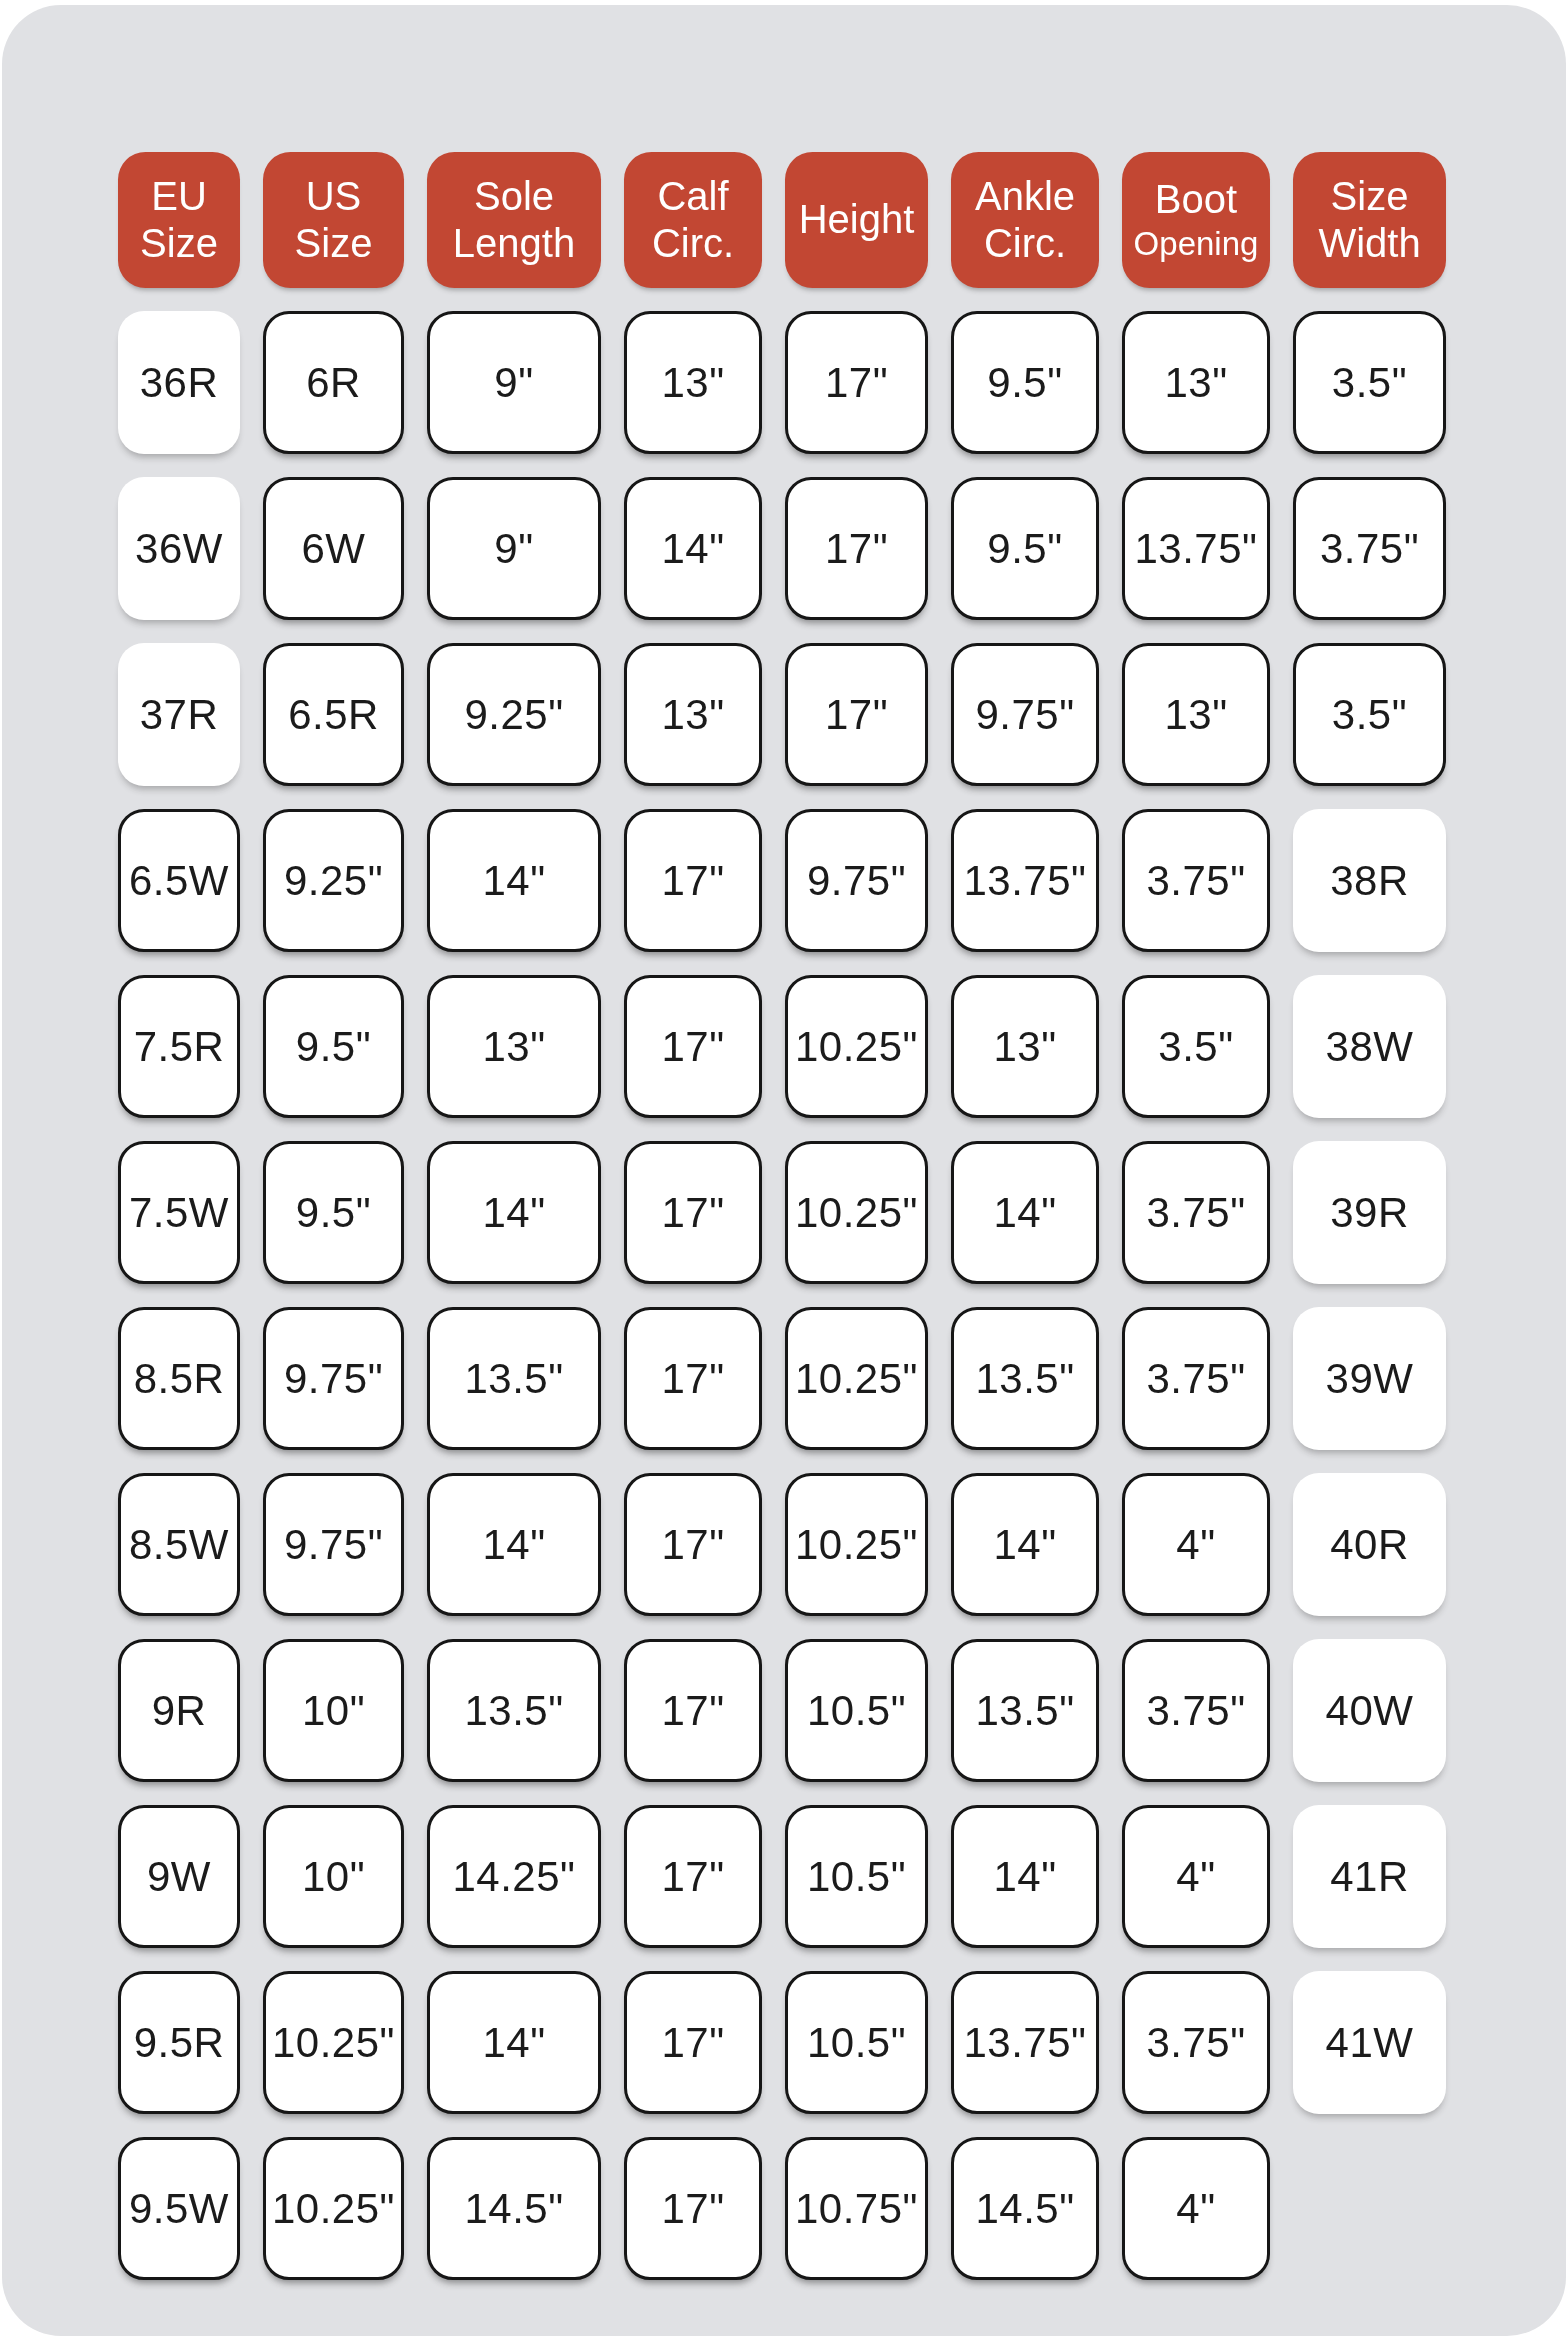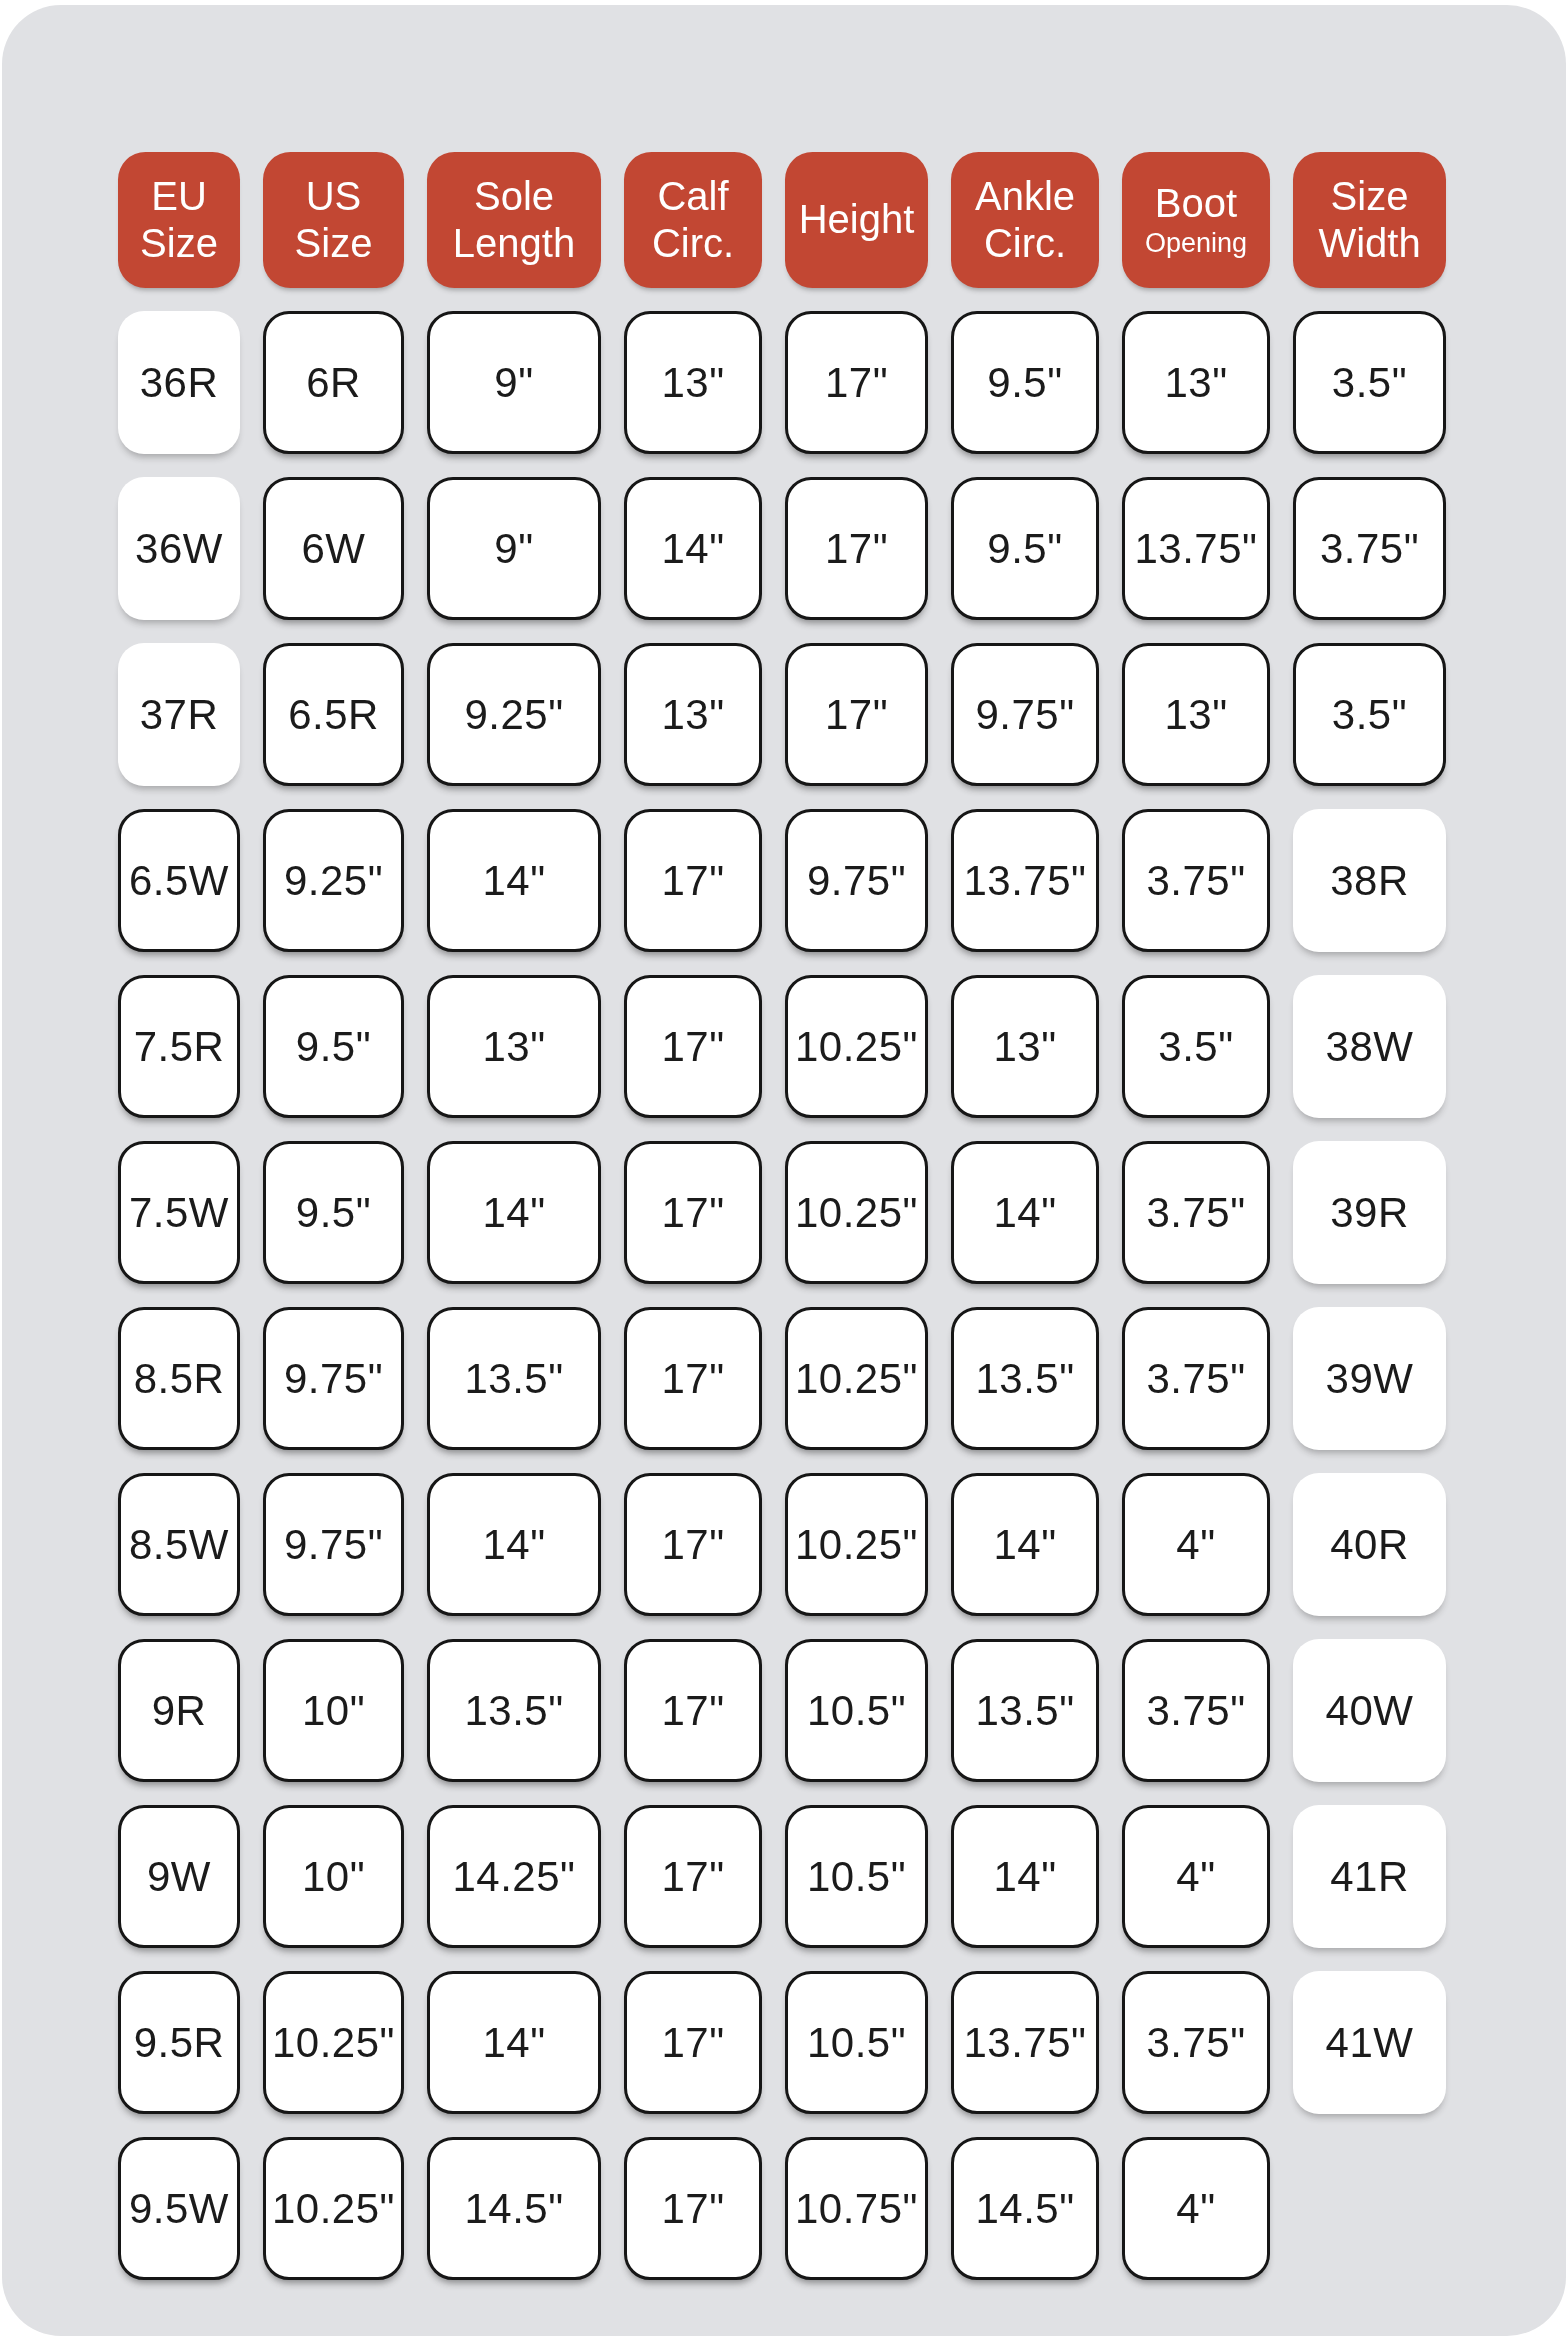--- a/index.html
+++ b/index.html
@@ -10,21 +10,21 @@
   .grid{position:absolute;left:118px;top:152px;
         display:grid;
         grid-template-columns:122px 141px 174px 138px 143px 148px 148px 153px;
         grid-template-rows:136px repeat(12,143px);
         column-gap:27.5px;row-gap:15.6px;gap:23px;}
   .hcell{background:#c24733;border-radius:27.5px;color:#ffffff;
          display:flex;flex-direction:column;align-items:center;justify-content:center;
          text-align:center;font-size:40px;line-height:1.18;font-weight:400;
          box-shadow:0 5.5px 5.5px -3.7px rgba(40,40,40,.35);}
   .hl{display:block;}
-  .hl.small{font-size:27px;line-height:1.25;}
+  .hl.small{font-size:33px;line-height:1.25;}
   .cell{background:#ffffff;border:3.7px solid #161616;border-radius:26px;
         display:flex;align-items:center;justify-content:center;
         font-size:42px;color:#1b1b1b;font-weight:400;letter-spacing:0.5px;
         box-shadow:0 6.4px 7.3px -3.7px rgba(30,30,30,.45);}
   .cell.plain{border:none;box-shadow:0 6.4px 7.3px -3.7px rgba(30,30,30,.3);}
 </style>
 </head>
 <body>
 
 <div class="page">

